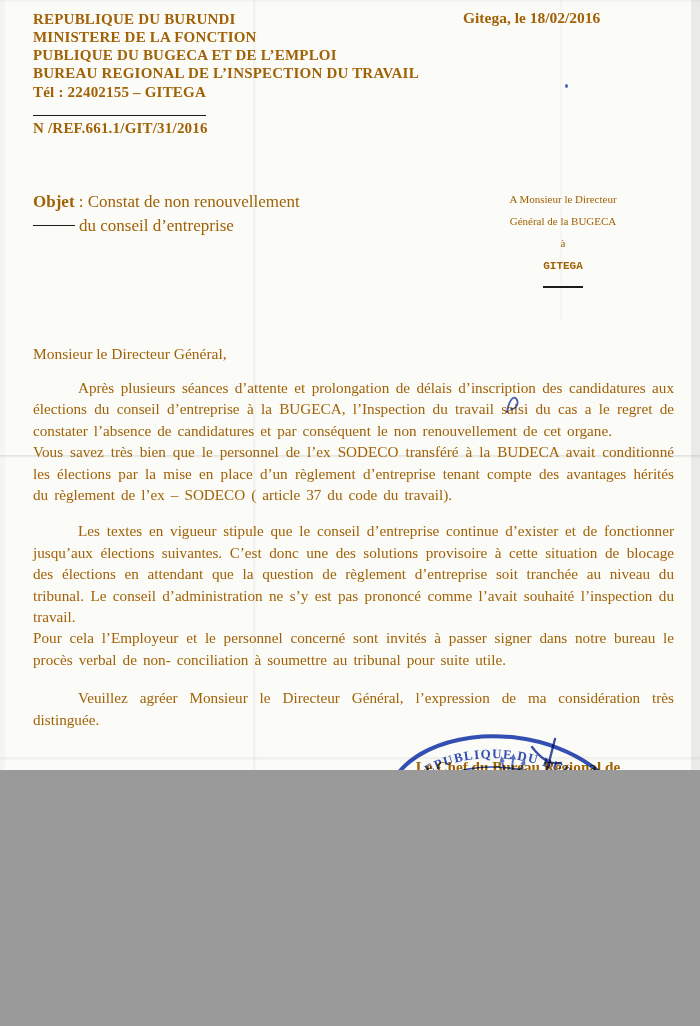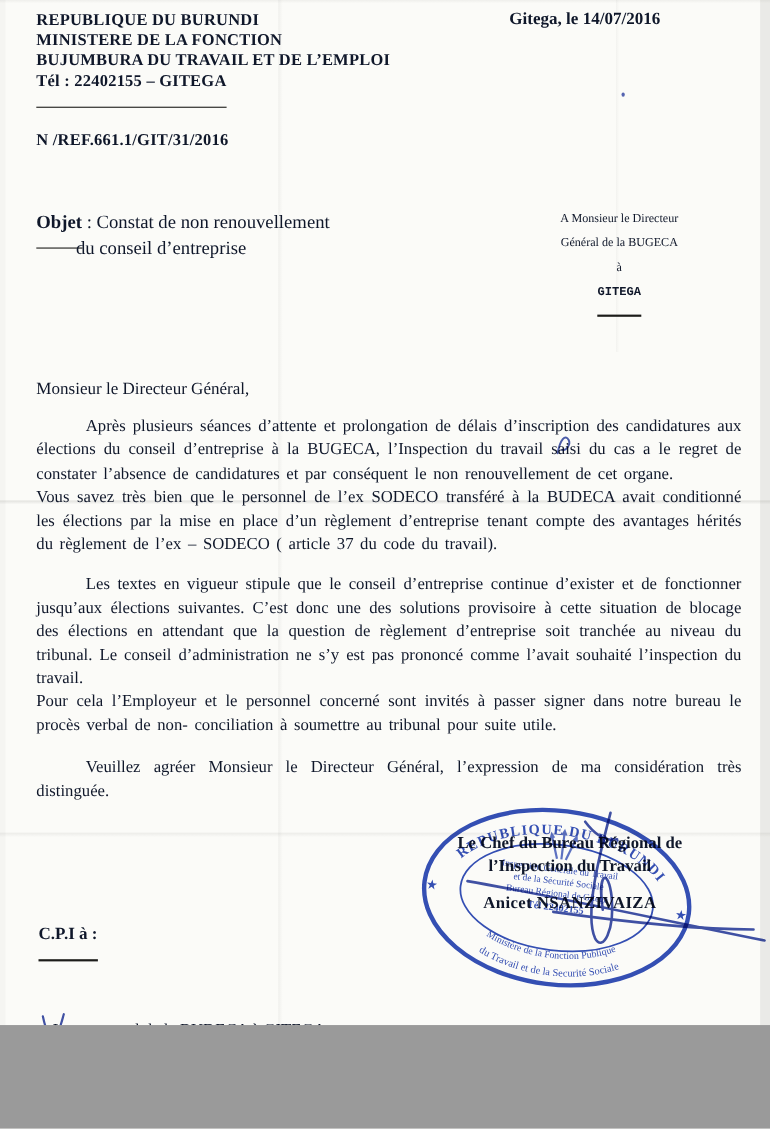--- a/index.html
+++ b/index.html
@@ -1,20 +1,20 @@
 <!DOCTYPE html>
 <html><head>
 <meta charset="utf-8">
 <style>
   html,body{margin:0;padding:0;background:#9a9a9a;}
   .page{
-    position:relative;width:700px;height:932px;margin:0 auto;
+    position:relative;width:700px;height:770px;margin:0 auto;
     background:#fbfbf8;overflow:hidden;
     font-family:"Liberation Serif","DejaVu Serif",serif;
-    color:#0f172a;
+    color:#a16207;
   }
   .abs{position:absolute;}
   .b{font-weight:bold;}
   .u{border-bottom:1.6px solid #1c1c1a;padding-bottom:14px;}
   .letterhead{font-weight:bold;font-size:15px;line-height:18px;letter-spacing:.2px;}
   .letterhead .tel{display:inline-block;margin-top:1px;}
   .datestamp{font-weight:bold;font-size:15.5px;}
   .refnum{font-weight:bold;font-size:15px;letter-spacing:.2px;}
   .subject{font-size:17px;line-height:24px;}
   .recipient{font-size:11px;line-height:22px;text-align:center;width:210px;}
@@ -54,33 +54,34 @@
   <div class="abs crease crease-h2"></div>
   <div class="abs crease crease-h3"></div>
   <div class="abs crease crease-h4"></div>
   <div class="abs crease edge-r"></div>
   <div class="abs crease edge-l"></div>
   <div class="abs ink-dot"></div>
 
   <div class="abs letterhead" style="left:33px;top:10px;">
     <div>REPUBLIQUE DU BURUNDI</div>
     <div>MINISTERE DE LA FONCTION</div>
-    <div>BUJUMBURA DU TRAVAIL ET DE L’EMPLOI</div>
+    <div>PUBLIQUE DU BUGECA ET DE L’EMPLOI</div>
+    <div>BUREAU REGIONAL DE L’INSPECTION DU TRAVAIL</div>
     <div><span class="tel u">Tél : 22402155 – GITEGA</span></div>
   </div>
 
-  <div class="abs datestamp" style="left:463px;top:9px;">Gitega, le 14/07/2016</div>
+  <div class="abs datestamp" style="left:463px;top:9px;">Gitega, le 18/02/2016</div>
 
   <div class="abs refnum" style="left:33px;top:120px;">N /REF.661.1/GIT/31/2016</div>
 
   <div class="abs subject" style="left:33px;top:190px;">
     <div>
       <span class="b u">Objet</span><span> : Constat de non renouvellement</span>
     </div>
-    <div style="margin-left:36px;">du conseil d’entreprise</div>
+    <div style="margin-left:46px;">du conseil d’entreprise</div>
   </div>
 
   <div class="abs recipient" style="left:458px;top:188px;">
     <div>A Monsieur le Directeur</div>
     <div>Général de la BUGECA</div>
     <div>à</div>
     <div><span class="b u" style="border-bottom-width:2px;font-family:Liberation Mono, monospace;">GITEGA</span></div>
   </div>
 
   <div class="abs salutation" style="left:33px;top:345px;">Monsieur le Directeur Général,</div>

